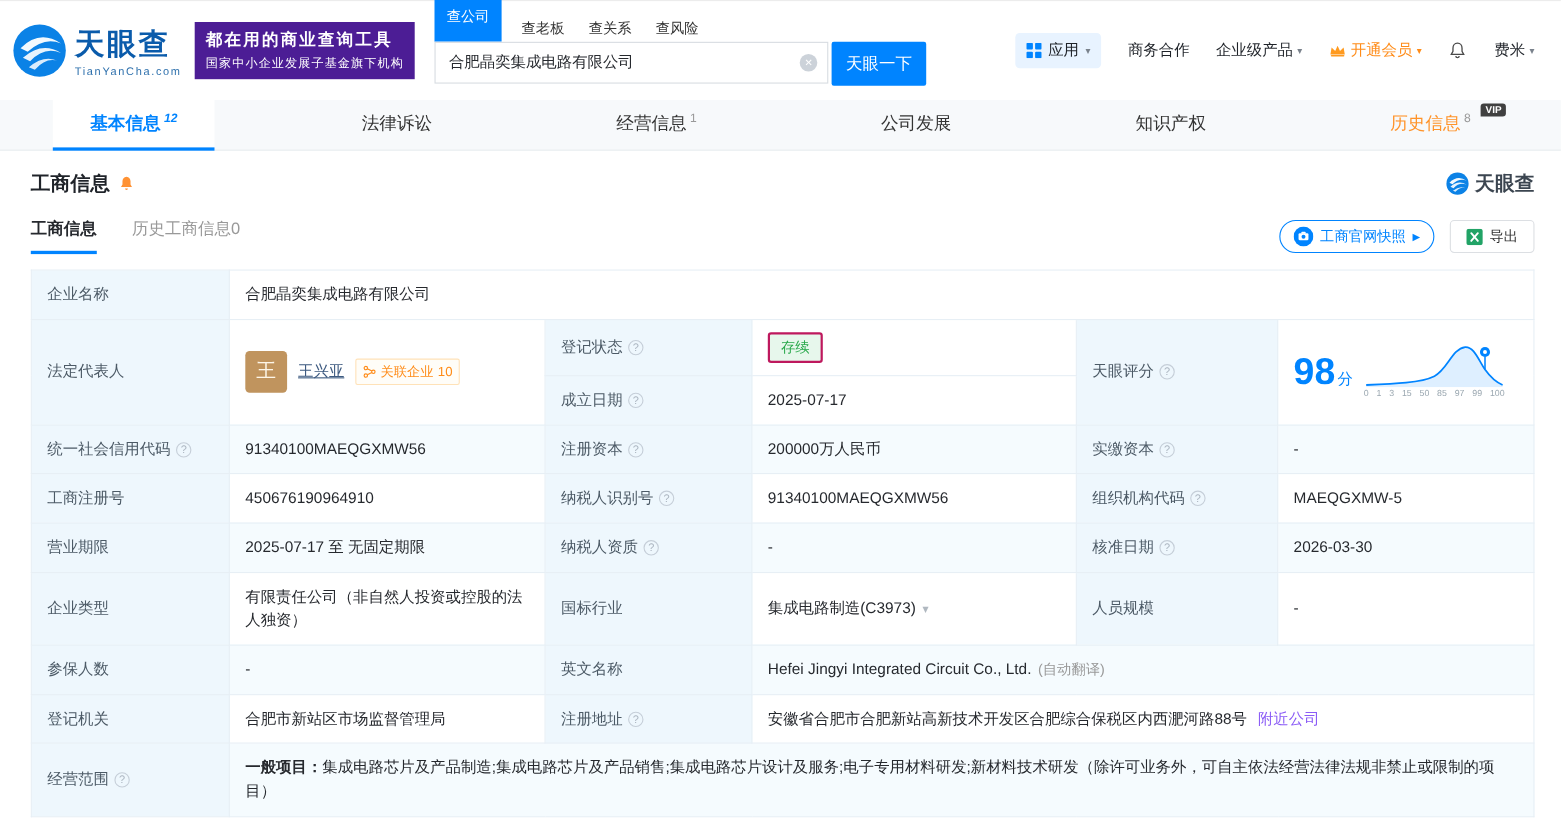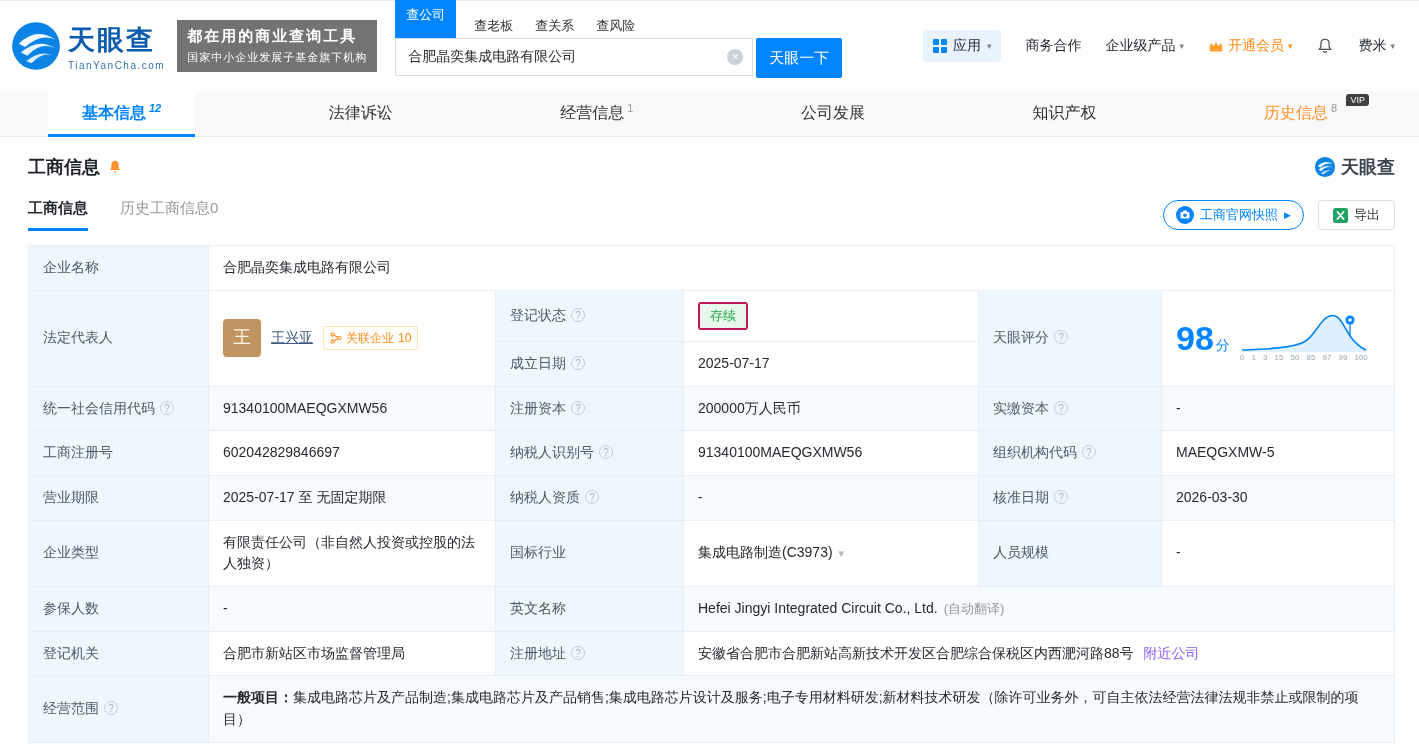--- a/index.html
+++ b/index.html
@@ -6,21 +6,21 @@
   html,body { width:1419px; height:754px; overflow:hidden; background:#fff;
     font-family:"Liberation Sans","DejaVu Sans",sans-serif; color:#26292e; }
   .page { width:1419px; height:754px; border-top:1px solid #ececec; }
 
   
   .topbar { display:flex; align-items:center; padding:12px 24px 12px 10px; height:90px; }
   .logo { display:flex; align-items:center; cursor:pointer; }
   .logo-text { margin-left:6px; }
   .logo-cn { font-size:27px; font-weight:bold; color:#0a5bab; letter-spacing:2px; }
   .logo-en { font-size:10px; color:#2f71ad; letter-spacing:1.5px; margin-top:2px; }
-  .slogan { background:#737373; color:#fff; margin-left:12px; padding:7px 10px; }
+  .slogan { background:#4c1d95; color:#fff; margin-left:12px; padding:7px 10px; }
   .slogan-1 { font-size:15px; font-weight:bold; letter-spacing:2px; }
   .slogan-2 { font-size:11px; letter-spacing:1px; margin-top:4px; }
   .search-area { margin-left:18px; }
   .search-tabs { display:flex; align-items:flex-end; height:24px; }
   .stab { font-size:13px; color:#333; margin-right:22px; padding:3px 0; cursor:pointer; }
   .stab.active { background:#0084ff; color:#fff; padding:14px 11px; border-radius:2px 2px 0 0; margin-right:18px; }
   .search-row { display:flex; }
   .input-wrap { position:relative; }
   .input-wrap input { width:358px; height:38px; border:1px solid #d8dce1; padding:0 34px 0 12px;
     font-size:14px; color:#26292e; outline:none; font-family:inherit; border-radius:0; }
@@ -41,21 +41,21 @@
   
   .navbar { height:46px; background:#f7f9fb; border-bottom:1px solid #e9edf0; display:flex;
     justify-content:space-between; padding:0 48px; }
   .nav-tab { position:relative; height:46px; line-height:44px; padding:0 34px; font-size:16px;
     color:#333; cursor:pointer; white-space:nowrap; }
   .nav-tab.active { background:#fff; color:#0084ff; font-weight:bold; border-bottom:3px solid #0084ff; }
   .nav-tab.orange { color:#ff9329; }
   .cnt { font-size:11px; color:#999; margin-left:3px; vertical-align:super; line-height:1; }
   .cnt.blue { color:#0084ff;font-style:italic; }
   .vip-tag { position:absolute; top:3px; right:2px; background:#404040; color:#fff; font-size:9px;
-    font-weight:normal; line-height:12px; padding:0 4px; border-radius:3px 3px 3px 0;text-align:right; }
+    font-weight:bold; line-height:12px; padding:0 4px; border-radius:3px 3px 3px 0;text-align:right; }
 
   
   .section-head { display:flex; justify-content:space-between; align-items:center; margin:18px 24px 0 28px; }
   .sec-left { display:flex; align-items:center; gap:7px; }
   .sec-title { font-size:18px; font-weight:bold; color:#1f2329; }
   .watermark { display:flex; align-items:center; gap:5px; }
   .watermark span { font-size:18px; font-weight:bold; color:#3b4550; }
 
   
   .subtab-row { display:flex; justify-content:space-between; align-items:center; margin:20px 24px 0 28px; }
@@ -332,21 +332,21 @@
         </td>
         <td class="val"><span>200000万人民币</span></td>
         <td class="lbl">
           <span>实缴资本</span><span class="help">?</span>
         </td>
         <td class="val"><span>-</span></td>
       </tr>
 
       <tr>
         <td class="lbl"><span>工商注册号</span></td>
-        <td class="val"><span>602042829846697</span></td>
+        <td class="val"><span>450676190964910</span></td>
         <td class="lbl">
           <span>纳税人识别号</span><span class="help">?</span>
         </td>
         <td class="val"><span>91340100MAEQGXMW56</span></td>
         <td class="lbl">
           <span>组织机构代码</span><span class="help">?</span>
         </td>
         <td class="val"><span>MAEQGXMW-5</span></td>
       </tr>
 

